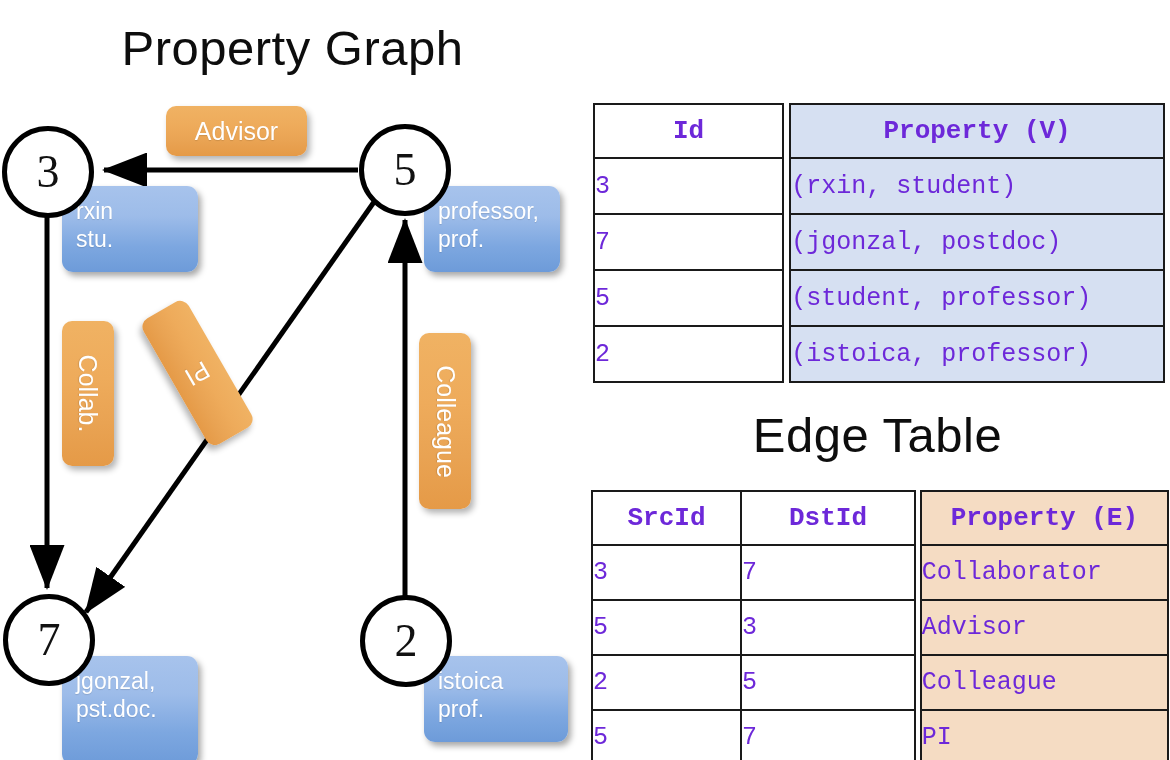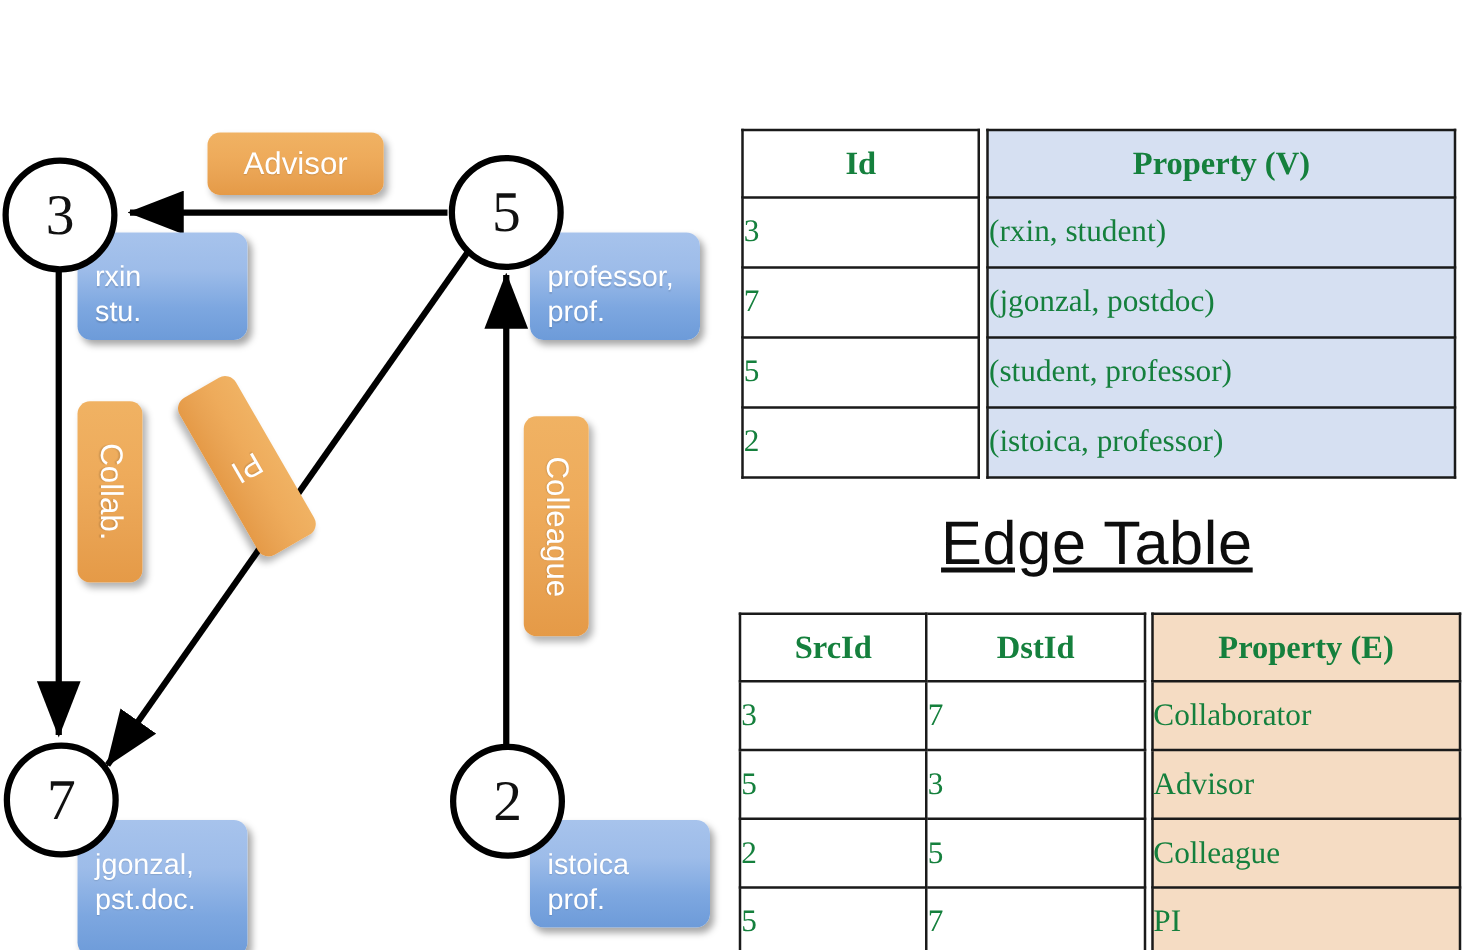--- a/index.html
+++ b/index.html
@@ -36,21 +36,21 @@
 
   
   .vbox{
     position:absolute;
     border-radius:11px;
     background:linear-gradient(to bottom,#a7c3ec 0%,#9dbce9 35%,#7da7e0 70%,#6d9bd9 100%);
     box-shadow:3px 4px 6px rgba(0,0,0,.35);
     color:#fff;
     font-size:23px;
     line-height:1.22;
-    padding:21px 14px;
+    padding:11px 14px;
     box-sizing:border-box;
     font-family:"Liberation Sans", sans-serif;
     text-shadow:0 1px 1px rgba(0,0,0,.12);
   }
 
   
   .ebox{
     position:absolute;
     border-radius:10px;
     background:linear-gradient(to bottom,#f0b263 0%,#eeab5b 40%,#e9a353 70%,#e59a47 100%);
@@ -61,39 +61,40 @@
     box-sizing:border-box;
     font-family:"Liberation Sans", sans-serif;
     text-shadow:0 1px 1px rgba(0,0,0,.12);
   }
   .ebox .rot90{ transform:rotate(90deg); white-space:nowrap; }
 
   
   .tbl{position:absolute;border-collapse:collapse;}
   .tbl td,.tbl th{
     border:2px solid #1a1a1a;
-    font-family:Liberation Serif, serif;
+    font-family:Liberation Mono, monospace;
     font-weight:400;
     font-size:25px;
-    color:#15803d;
+    color:#6d28d9;
     padding:0;
   }
   .tbl th{font-weight:700;font-size:26px;}
   .blue{background:#d6e0f2;}
   .orange{background:#f5dcc3;}
   .gapcol{border:none !important;background:transparent !important;padding:0 !important;}
 </style>
 </head>
 <body>
 
 <div id="stage">
 
-
-
-  <div class="heading" style="left:585px;top:407px;width:585px;text-decoration:underline;">Edge Table</div>
+  <div class="heading" style="left:0;top:20px;width:585px;">Property Graph</div>
+
+
+  <div class="heading" style="left:585px;top:407px;width:585px;">Edge Table</div>
 
   <svg id="graph-svg" viewBox="0 0 585 760">
     <defs>
       <marker id="arrowhead" markerWidth="9" markerHeight="7" refX="8.6" refY="3.5" orient="auto" markerUnits="strokeWidth">
         <polygon points="0 0, 9 3.5, 0 7" fill="#000"></polygon>
       </marker>
     </defs>
 
     <line x1="358" y1="170" x2="104" y2="170" stroke="#000" stroke-width="5" marker-end="url(#arrowhead)"></line>
 

